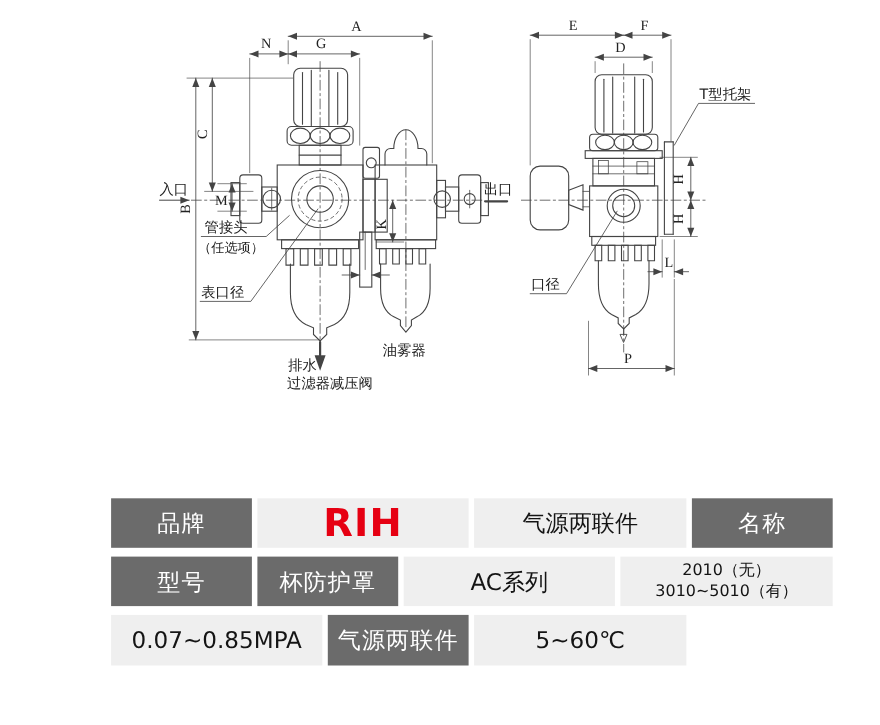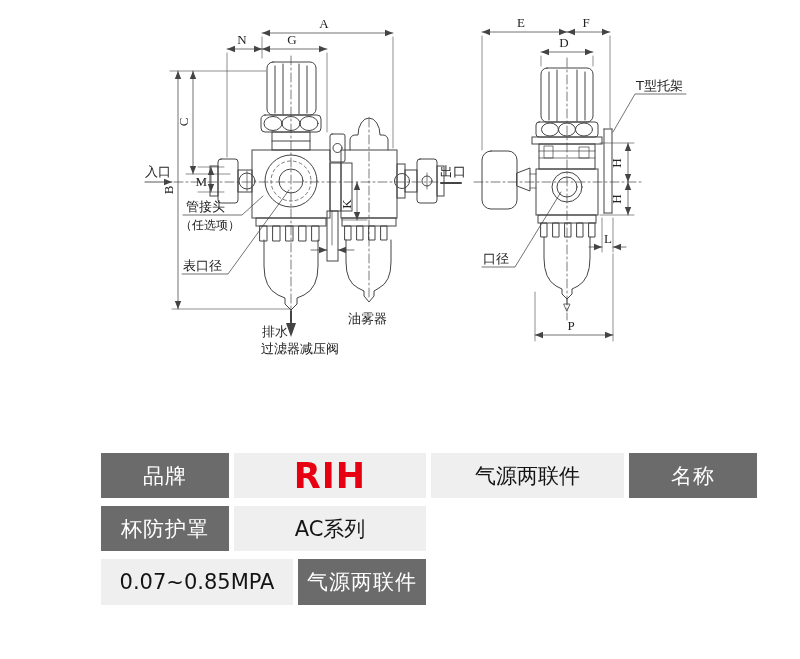--- a/index.html
+++ b/index.html
@@ -238,23 +238,29 @@
   <div class="spec-table">
 
     <div class="spec-row">
       <div class="cell label-cell">品牌</div>
       <div class="cell value-cell brand">RIH</div>
       <div class="cell value-cell wide">气源两联件</div>
       <div class="cell label-cell">名称</div>
     </div>
 
     <div class="spec-row">
+      <div class="cell label-cell">型号</div>
       <div class="cell label-cell">杯防护罩</div>
       <div class="cell value-cell">AC系列</div>
+      <div class="cell value-cell wide two-line">
+        <span>2010（无）</span>
+        <span>3010~5010（有）</span>
+      </div>
     </div>
 
     <div class="spec-row" style="height:46px;">
       <div class="cell value-cell">0.07~0.85MPA</div>
       <div class="cell label-cell">气源两联件</div>
+      <div class="cell value-cell wide">5~60℃</div>
     </div>
 
   </div>
 </div>
 
 </body></html>

